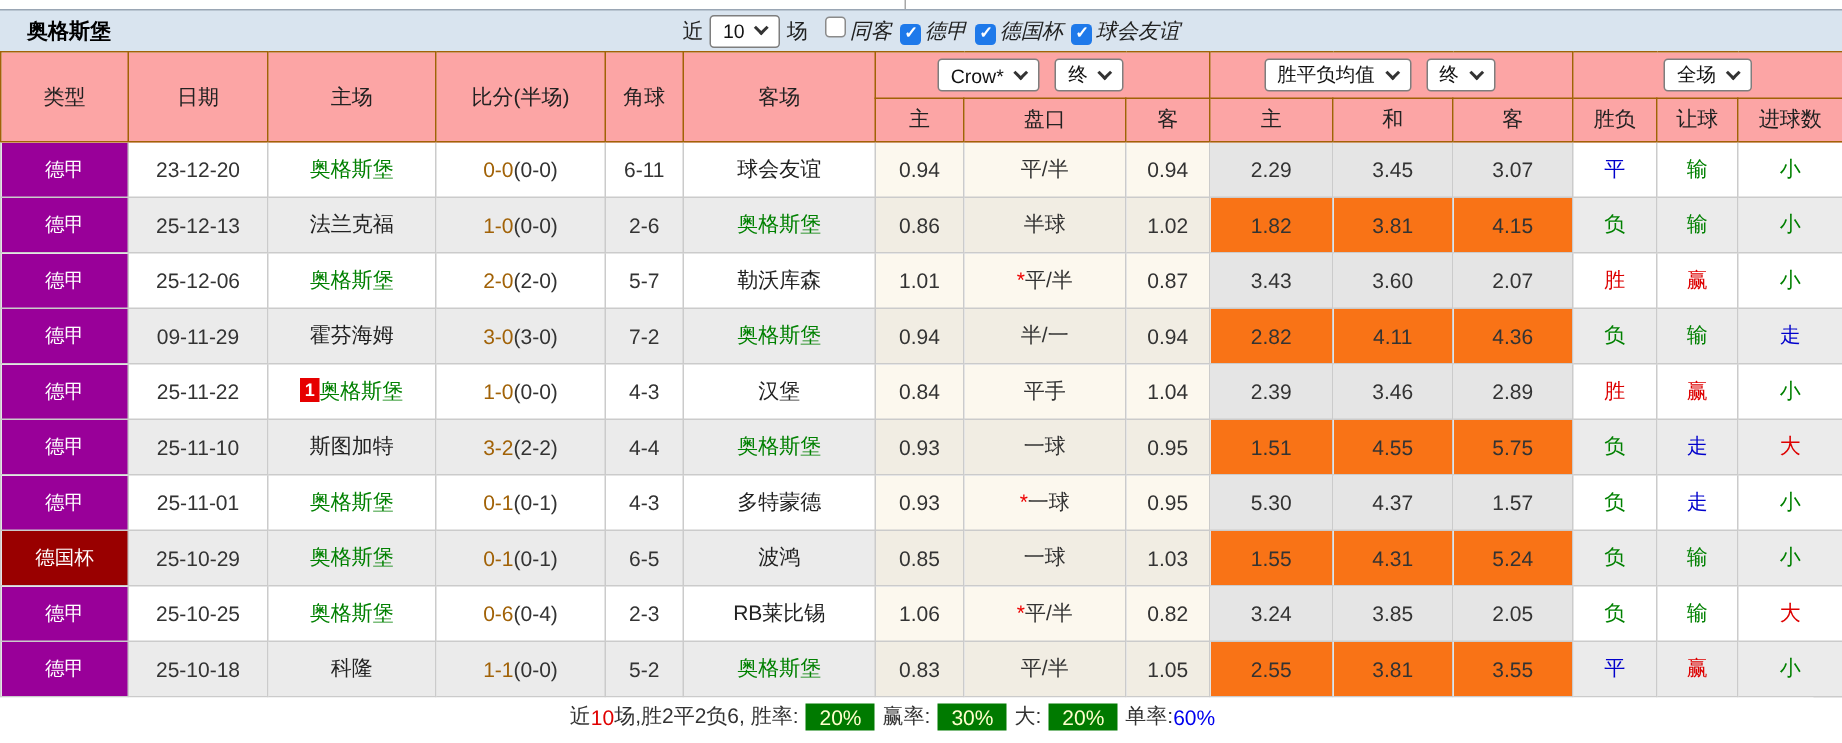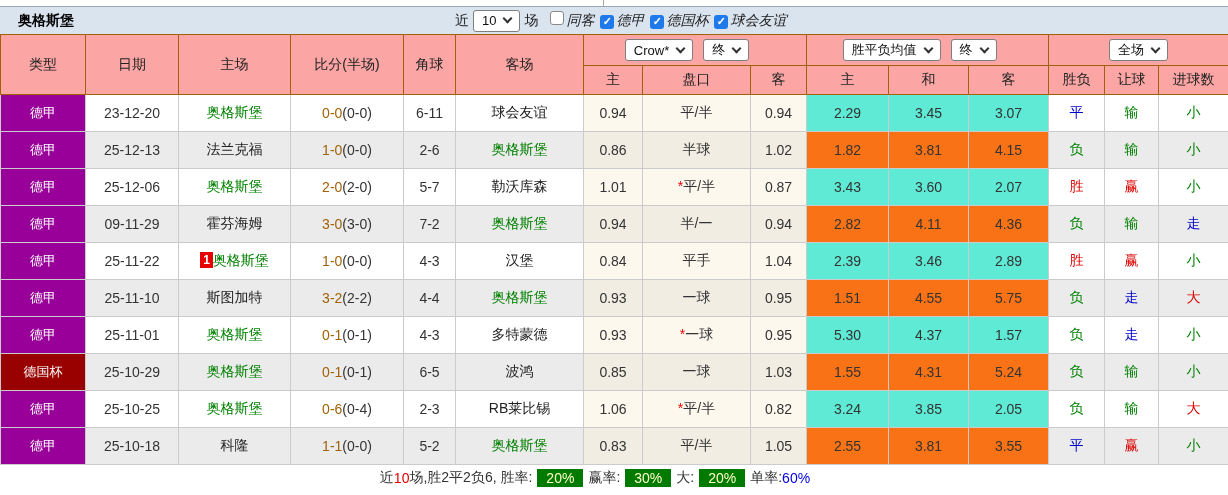--- a/index.html
+++ b/index.html
@@ -55,21 +55,21 @@
   .shift { left:-8px; }
 
   tbody td {
     border:1px solid #cbcbcb; text-align:center; height:37px;
     color:#333; padding:0; overflow:hidden; white-space:nowrap;
   }
   tr.odd td { background:#ffffff; }
   tr.even td { background:#ebebeb; }
   tr.odd td.odds { background:#fcf8ee; }
   tr.even td.odds { background:#f1ede3; }
-  tr.odd td.avg { background:#5eead4; }
+  tr.odd td.avg { background:#e5e5e5; }
   tr.even td.avg { background:#f97316; }
   td.type-cell { color:#fff; font-size:13px; }
   tr.odd td.type-cell, tr.even td.type-cell { background:#990099; }
   tr.odd td.type-cell.cup, tr.even td.type-cell.cup { background:#990000; }
 
   .team-name { color:#222; }
   .team-name.self { color:#008000; }
   .score-ft { color:#a16207; }
   .score-ht { color:#333; }
   .star { color:#ee0000; }

